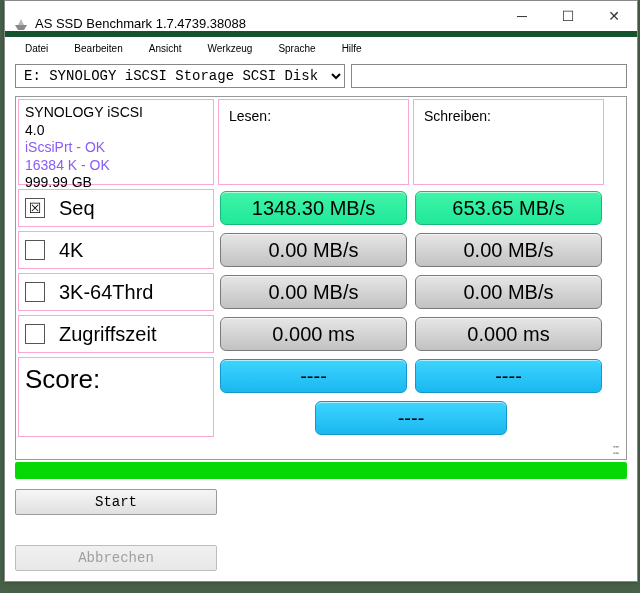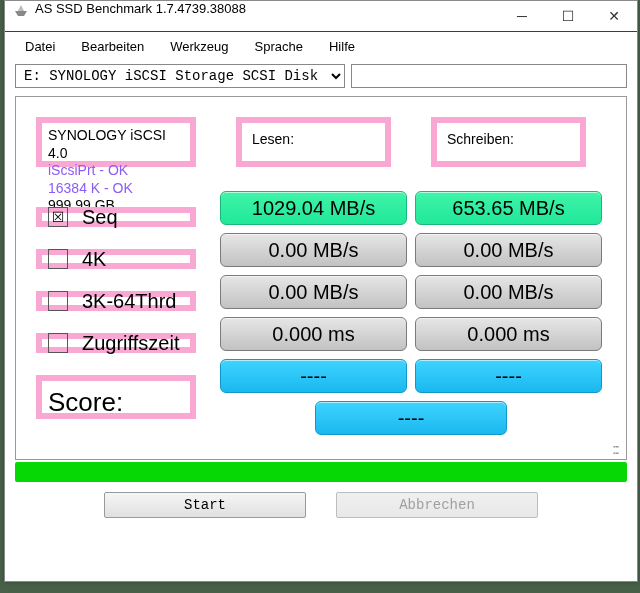--- a/index.html
+++ b/index.html
@@ -19,22 +19,22 @@
     height: 580px;
     background: #fff;
     border: 1px solid #8a8a8a;
     box-shadow: 0 0 4px rgba(0,0,0,0.3);
     display: flex;
     flex-direction: column;
   }
   .titlebar {
     height: 30px;
     display: flex;
-    align-items: flex-start;
-    border-bottom: 1px solid #14532d;
+    align-items: flex-end;
+    border-bottom: 6px solid #14532d;
     background: #fff;
   }
   .title-icon {
     width: 16px;
     height: 16px;
     margin: 0 6px 0 8px;
     display: inline-block;
   }
   .title-text {
     flex: 1;
@@ -50,21 +50,21 @@
     font-size: 14px;
     color: #333;
     font-family: Arial, sans-serif;
   }
   .menubar {
     height: 28px;
     display: flex;
     align-items: center;
     padding: 0 8px;
     gap: 2px;
-    font-size: 13px;
+    font-size: 10px;
   }
   .menu-item {
     padding: 4px 12px;
     color: #000;
   }
   .toolbar {
     padding: 4px 10px 8px 10px;
     display: flex;
     gap: 6px;
   }
@@ -89,22 +89,22 @@
     border: 1px solid #999;
     background: #fff;
     flex: 0 0 auto;
   }
   .grid {
     display: grid;
     grid-template-columns: 200px 195px 195px;
     grid-template-rows: 90px 42px 42px 42px 42px 42px 42px;
   }
   .cell {
-    border: 6px solid #f9a8d4;
-    margin: 20px;
+    border: 1px solid #f9a8d4;
+    margin: 2px;
     padding: 4px 6px;
     display: flex;
     align-items: center;
     font-size: 20px;
   }
   .hdr-cell {
     font-size: 14px;
     padding: 8px 10px;
     align-items: flex-start;
   }
@@ -179,20 +179,21 @@
     margin: 2px 10px 6px 10px;
     height: 20px;
     background: #06d806;
     border-radius: 2px;
   }
   .button-row {
     display: flex;
     justify-content: center;
     gap: 30px;
     padding: 4px 10px 10px 10px;
+    flex-direction: column;
   }
   .btn {
     width: 200px;
     height: 24px;
     border: 1px solid #9a9a9a;
     background: linear-gradient(#f6f6f6, #e0e0e0);
     font-family: "Courier New", monospace;
     font-size: 14px;
     display: flex;
     align-items: center;
@@ -219,20 +220,21 @@
     </span>
     <span class="title-text">AS SSD Benchmark 1.7.4739.38088</span>
     <div class="tb-btn">─</div>
     <div class="tb-btn">☐</div>
     <div class="tb-btn">✕</div>
   </div>
 
   <div class="menubar">
     <span class="menu-item">Datei</span>
     <span class="menu-item">Bearbeiten</span>
+    <span class="menu-item">Ansicht</span>
     <span class="menu-item">Werkzeug</span>
     <span class="menu-item">Sprache</span>
     <span class="menu-item">Hilfe</span>
   </div>
 
   <div class="toolbar">
     <select>
       <option>E: SYNOLOGY iSCSI Storage SCSI Disk</option>
     </select>
     <input type="text" value="" style="">
@@ -248,21 +250,21 @@
         <div class="info-line info-ok">16384 K - OK</div>
         <div class="info-line">999.99 GB</div>
       </div>
       <div class="cell hdr-cell">Lesen:</div>
       <div class="cell hdr-cell">Schreiben:</div>
 
       <div class="cell row-label">
         <span class="chk">☒</span>
         <span>Seq</span>
       </div>
-      <div class="val-btn val-green">1029.04 MB/s</div>
+      <div class="val-btn val-green">1348.30 MB/s</div>
       <div class="val-btn val-green">653.65 MB/s</div>
 
       <div class="cell row-label">
         <span class="chk"></span>
         <span>4K</span>
       </div>
       <div class="val-btn">0.00 MB/s</div>
       <div class="val-btn">0.00 MB/s</div>
 
       <div class="cell row-label">

